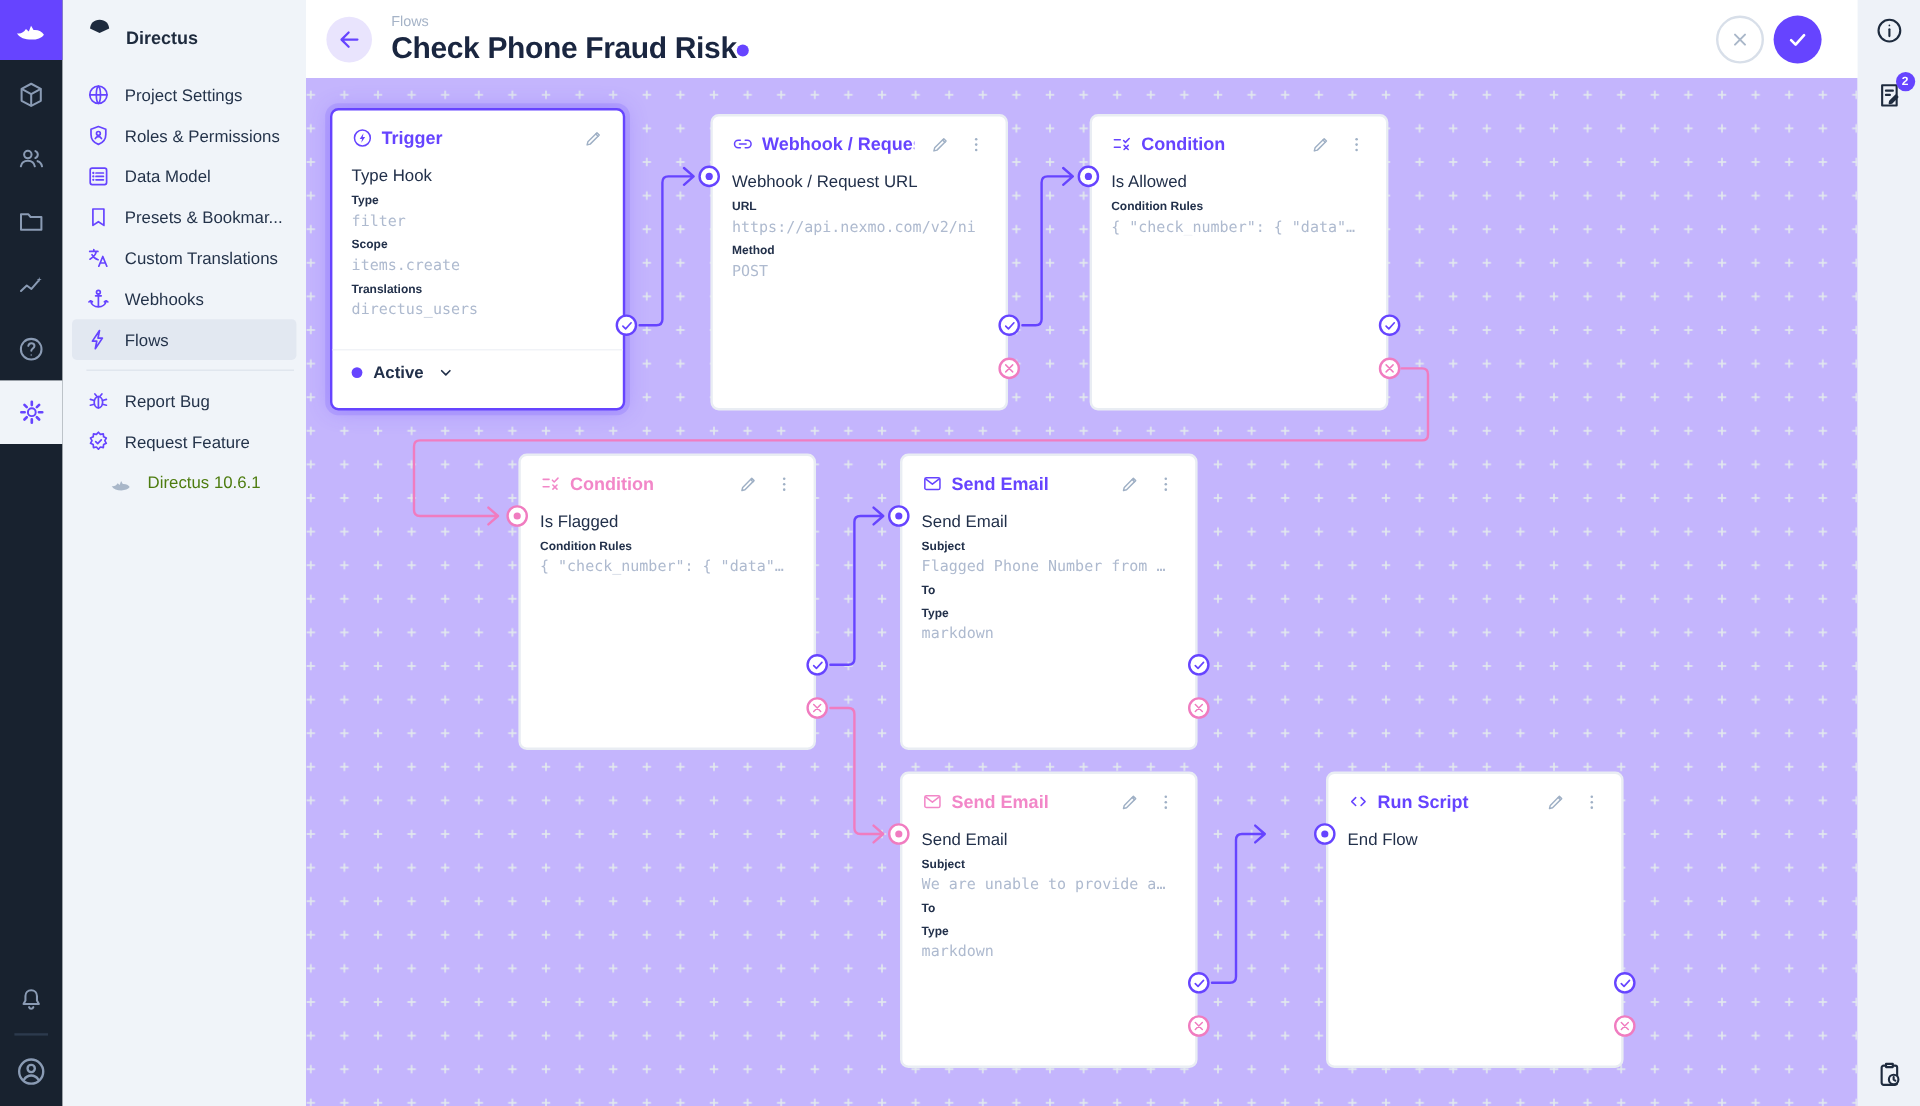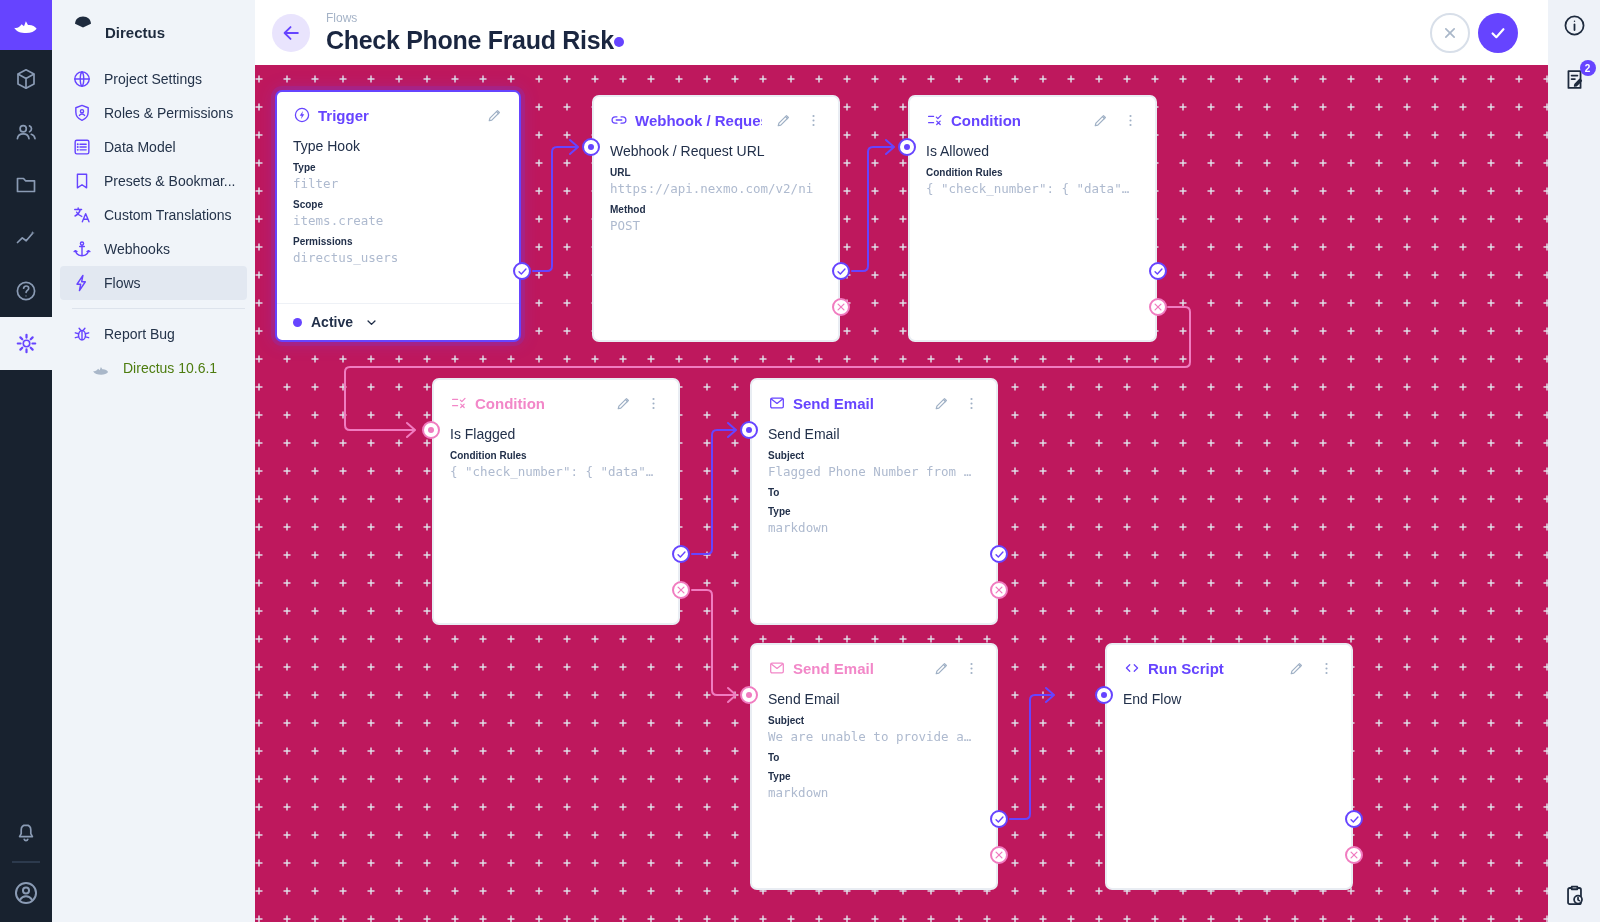--- a/index.html
+++ b/index.html
@@ -37,36 +37,36 @@
   .crumb{font-size:12px;color:#A5B3C7;font-weight:500;margin-bottom:1px;}
   .ttl{display:flex;align-items:center;gap:0;}
   .ttl h1{font-size:25px;font-weight:700;color:#1A2640;letter-spacing:-.3px;white-space:nowrap;}
   .unsaved{width:10px;height:10px;border-radius:50%;background:#6644FF;margin-top:4px;}
   .top-actions{margin-left:auto;display:flex;gap:8px;}
   .cbtn{width:40px;height:40px;border-radius:50%;display:flex;align-items:center;justify-content:center;cursor:pointer;}
   .cbtn.ghost{background:#fff;border:2px solid #D8DFE9;color:#A9B7C9;}
   .cbtn.primary{background:#6644FF;color:#fff;}
 
   
-  .canvas{position:absolute;left:0;top:65px;right:0;bottom:0;background:#be185d;overflow:hidden;}
+  .canvas{position:absolute;left:0;top:65px;right:0;bottom:0;background:#c4b5fd;overflow:hidden;}
   .wires{position:absolute;left:0;top:0;}
 
   .panel{position:absolute;width:248px;height:247px;background:#fff;border:2px solid #E9EDF3;border-radius:7px;padding:14px 16px;z-index:2;}
   .panel.trigger{width:246px;height:252px;border-color:#6644FF;
     box-shadow:0 0 0 4px rgba(102,68,255,.16),0 0 18px rgba(102,68,255,.28);}
   .phead{display:flex;align-items:center;gap:7px;}
   .ptitle{font-size:15px;font-weight:700;white-space:nowrap;overflow:hidden;flex:1 1 auto;min-width:0;}
   .accent-purple .ptitle,.accent-purple .picon{color:#6644FF;}
   .accent-pink .ptitle,.accent-pink .picon{color:#F287C8;}
   .picon{display:flex;flex:0 0 auto;}
   .hico{color:#9FB0C5;display:flex;flex:0 0 auto;cursor:pointer;margin-left:6px;}
   .pname{font-size:14px;color:#22304A;margin-top:14px;}
   .plabel{font-size:10px;font-weight:700;color:#22304A;margin-top:8px;}
   .pvalue{font-family:"DejaVu Sans Mono",monospace;font-size:12.5px;color:#AEBACF;margin-top:3px;white-space:nowrap;overflow:hidden;}
-  .pfoot{position:absolute;left:0;right:0;bottom:0;border-top:1px solid #EEF1F6;padding:10px 16px;display:flex;align-items:center;gap:9px;font-size:14px;font-weight:600;color:#22304A;cursor:pointer;}
+  .pfoot{position:absolute;left:0;right:0;bottom:12px;border-top:1px solid #EEF1F6;padding:10px 16px;display:flex;align-items:center;gap:9px;font-size:14px;font-weight:600;color:#22304A;cursor:pointer;}
   .sdot{width:9px;height:9px;border-radius:50%;background:#6644FF;}
   .pfoot .chev{color:#22304A;margin-left:2px;display:flex;}
 
   .conn{position:absolute;width:18px;height:18px;border-radius:50%;background:#fff;border:2px solid #6644FF;display:flex;align-items:center;justify-content:center;z-index:3;cursor:crosshair;color:#6644FF;}
   .conn.pink{border-color:#F07CC0;color:#F07CC0;}
   .conn .dot{width:6px;height:6px;border-radius:50%;background:currentColor;}
   .conn.in{left:-12px;top:41px;}
   .conn.ok{right:-12px;top:165px;}
   .conn.err{right:-12px;top:201px;}
   .panel.trigger .conn.ok{top:170px;}
@@ -235,20 +235,29 @@
     </div>
     <div class="nav-div"></div>
     <div class="nav-item">
       <span class="ic">
           <svg class="i" width="20" height="20" viewBox="0 0 24 24">
             <ellipse cx="12" cy="13.4" rx="4.2" ry="5.6"></ellipse>
             <path d="M12 7.8v11.2M8.5 5.2l1.7 2M15.5 5.2l-1.7 2M4 10.6l3.9 1.1M4 16.4l3.9-1M20 10.6l-3.9 1.1M20 16.4l-3.9-1"></path>
           </svg>
         </span>
       <span>Report Bug</span>
+    </div>
+    <div class="nav-item">
+      <span class="ic">
+          <svg class="i" width="20" height="20" viewBox="0 0 24 24">
+            <path d="M12 2.6l2 2.2 2.9-.6.3 3 2.7 1.3-1.5 2.6 1.5 2.6-2.7 1.3-.3 3-2.9-.6-2 2.2-2-2.2-2.9.6-.3-3-2.7-1.3 1.5-2.6-1.5-2.6 2.7-1.3.3-3 2.9.6 2-2.2z"></path>
+            <path d="M9.3 12.1l2 2 3.6-3.9"></path>
+          </svg>
+        </span>
+      <span>Request Feature</span>
     </div>
     <div class="nav-item version">
       <span class="ic">
           <svg width="20" height="20" viewBox="0 0 24 24">
             <path fill="#A9B7C9" d="M2.5 15.8c2.6.6 4.5-.7 6-2.9l1.9 1.7 1.5-3.9 1.7 2.9c2.9-.3 5.5.7 6.9 3.1-1.6 2.3-4.6 3.3-8.3 3.3-4.4 0-7.8-1-9.7-4.2z"></path>
           </svg>
         </span>
       <span>Directus 10.6.1</span>
     </div>
   </div>
@@ -322,21 +331,21 @@
               <path d="M4.6 19.4l.9-3.6L16.2 5.1l2.7 2.7L8.2 18.5l-3.6.9z"></path>
               <path d="M14.8 6.5l2.7 2.7"></path>
             </svg>
           </span>
       </div>
       <div class="pname">Type Hook</div>
       <div class="plabel">Type</div>
       <div class="pvalue">filter</div>
       <div class="plabel">Scope</div>
       <div class="pvalue">items.create</div>
-      <div class="plabel">Permissions</div>
+      <div class="plabel">Translations</div>
       <div class="pvalue">directus_users</div>
       <div class="pfoot">
         <span class="sdot"></span>
         <span>Active</span>
         <span class="chev">
             <svg class="i" width="15" height="15" viewBox="0 0 24 24" style="stroke-width:2.2">
               <path d="M6.5 9.5 12 15l5.5-5.5"></path>
             </svg>
           </span>
       </div>

